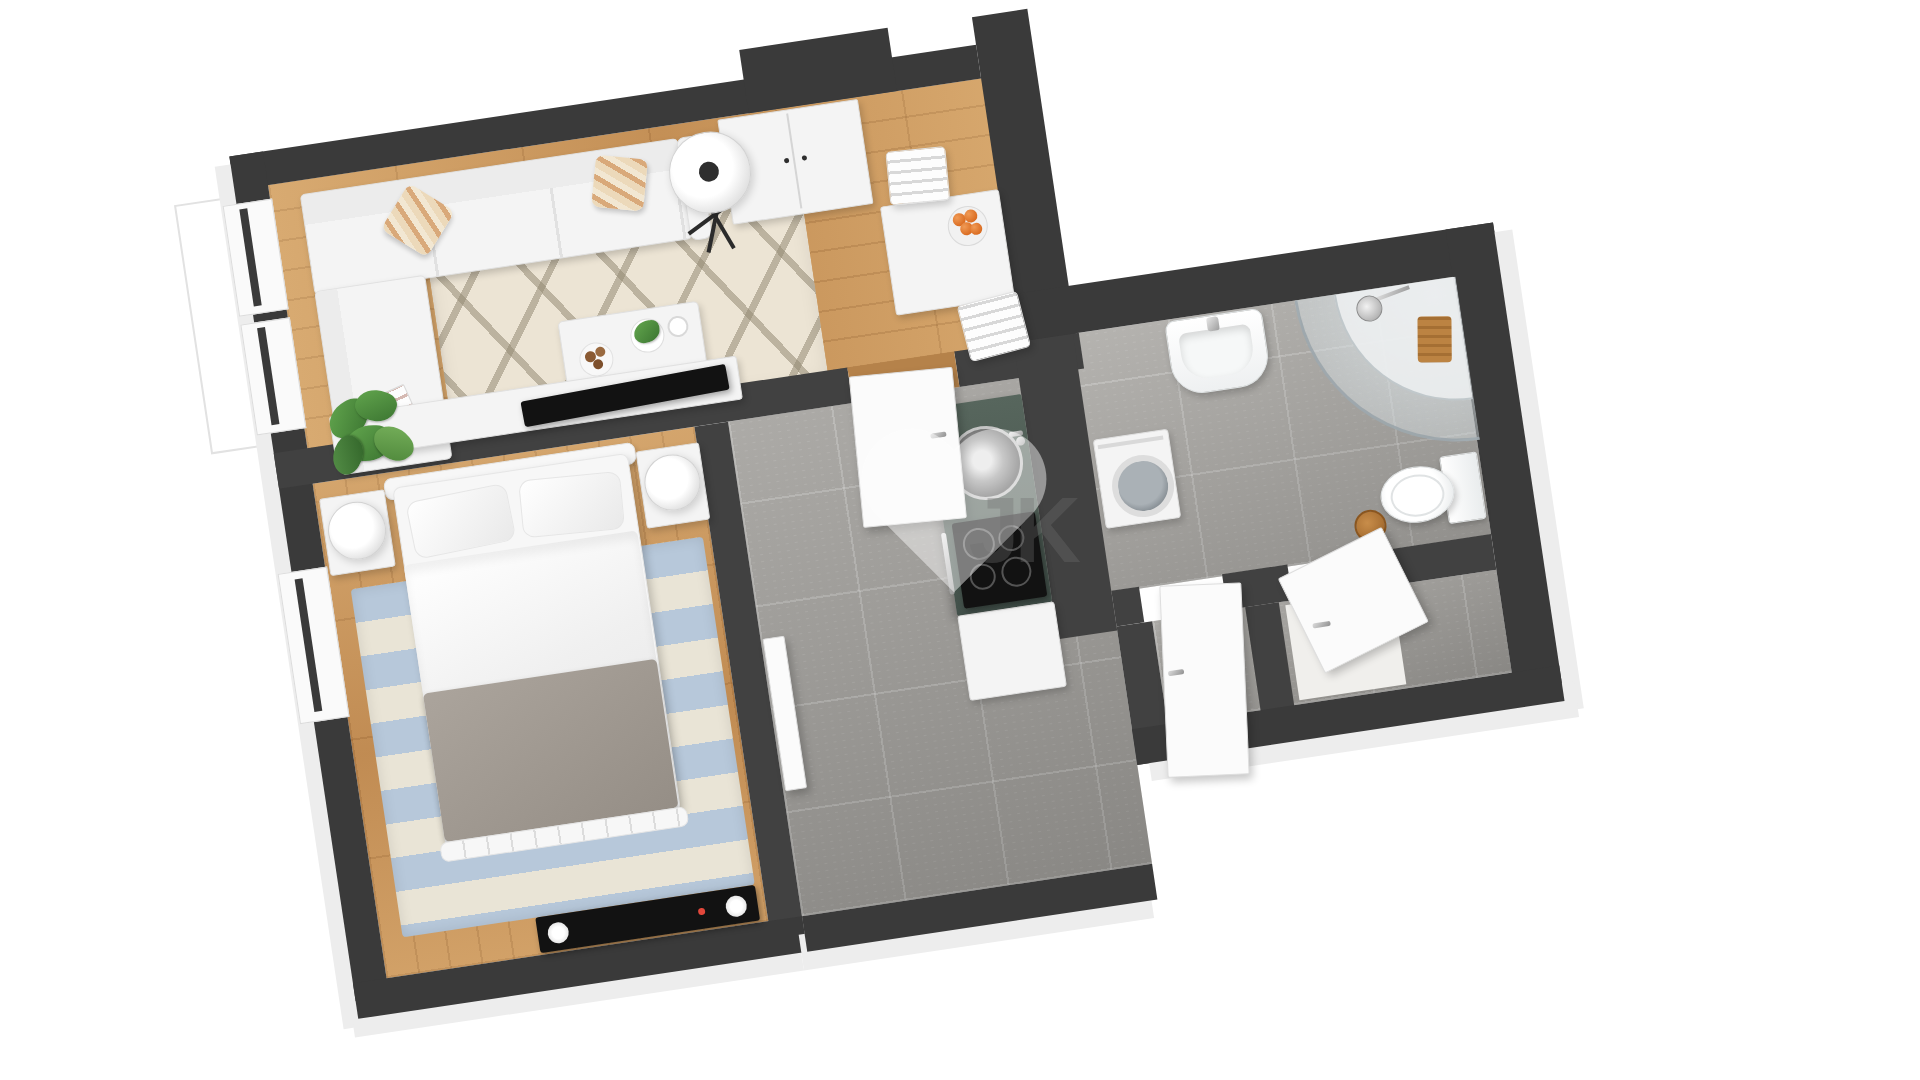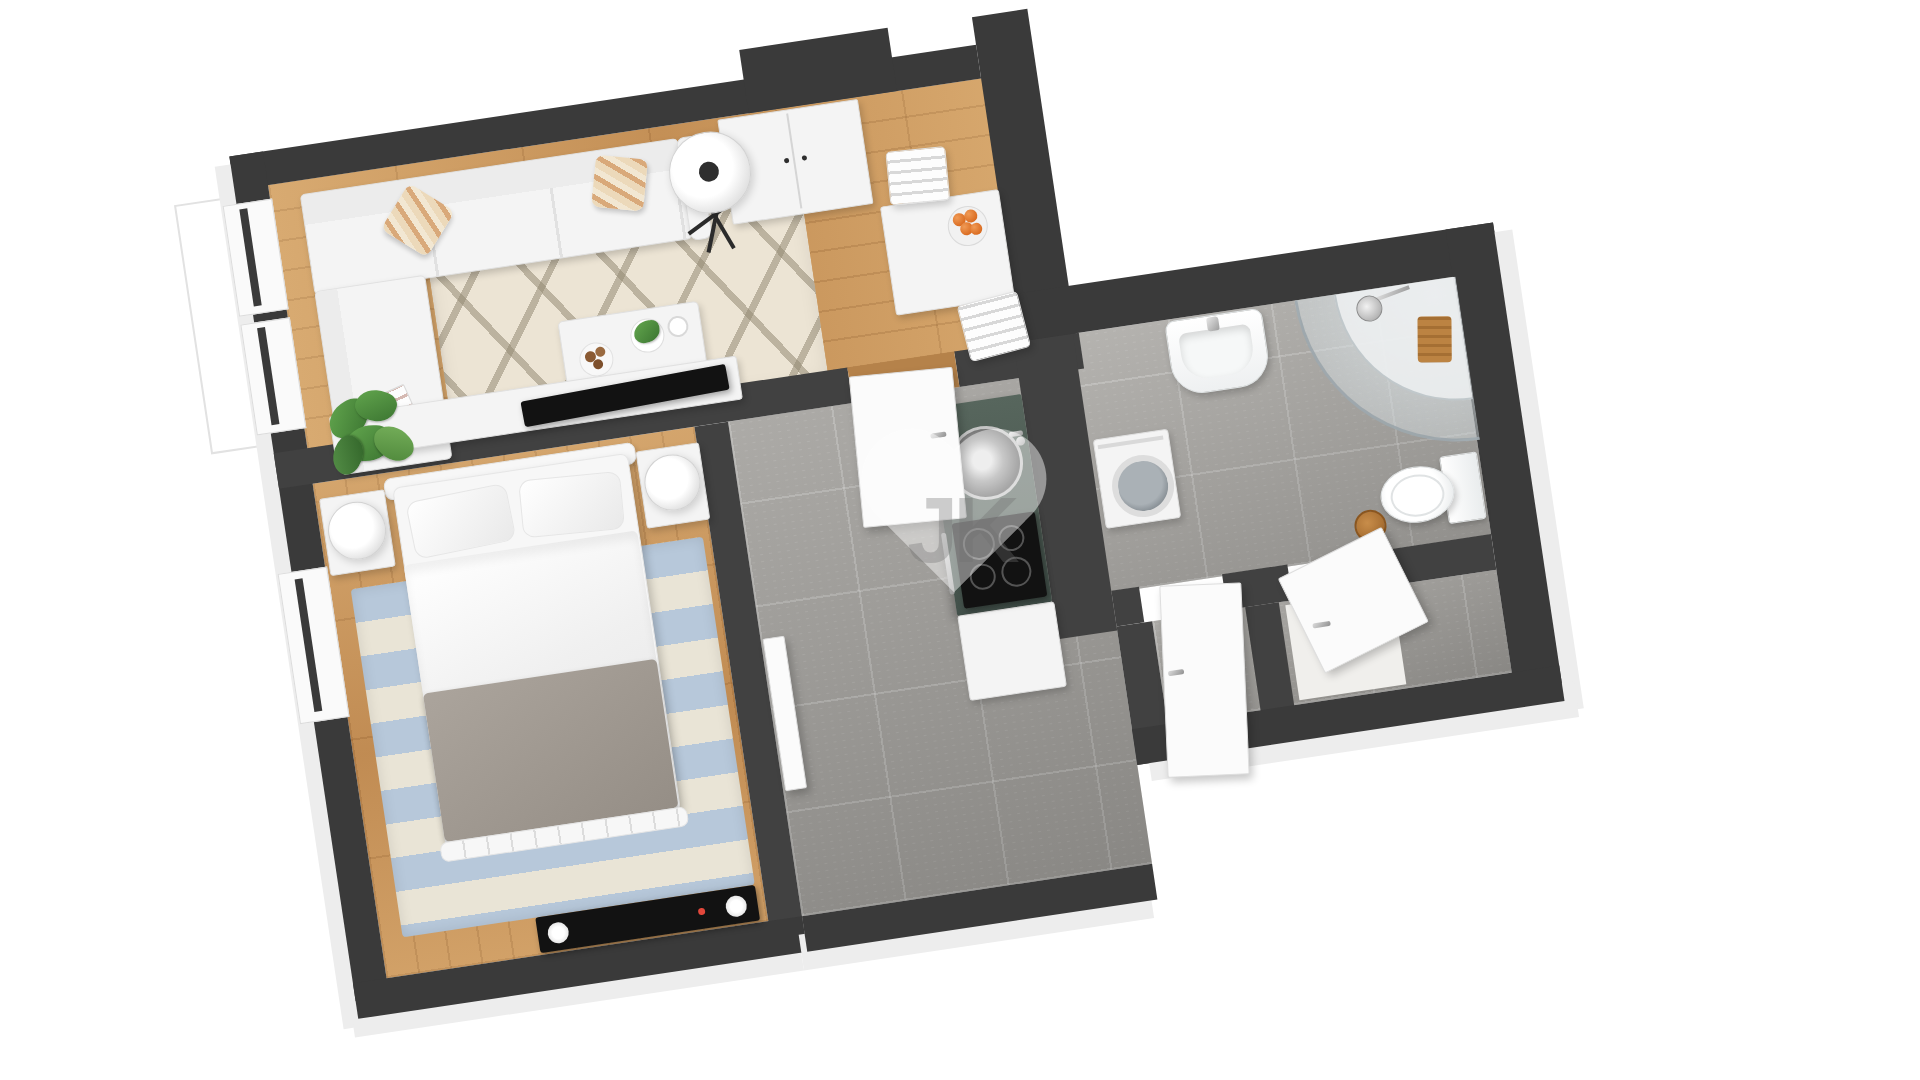--- a/index.html
+++ b/index.html
@@ -248,15 +248,15 @@
 
     <div style="left:978px;top:600px;width:108px;height:96px;background:#f0efec;z-index:2;"></div>
     <div class="door-leaf" style="left:846px;top:566px;width:80px;height:190px;transform:rotate(6deg);"></div>
     <div class="handle" style="left:852px;top:648px;width:16px;height:5px;z-index:7;"></div>
     <div class="door-leaf" style="left:988px;top:552px;width:114px;height:104px;transform:rotate(-18deg);"></div>
     <div class="handle" style="left:1002px;top:622px;width:18px;height:5px;z-index:7;"></div>
   </div>
 
   <div class="abs watermark" style="left:846px;top:432px;width:230px;height:250px;">
     <div class="abs heart" style="left:8px;top:0px;"></div>
-    <div class="abs wm-text" style="left:0px;top:46px;width:230px;text-align:center;">JK</div>
+    <div class="abs wm-text" style="left:0px;top:46px;width:230px;text-align:right;">JK</div>
   </div>
 </div>
 
 </body></html>

